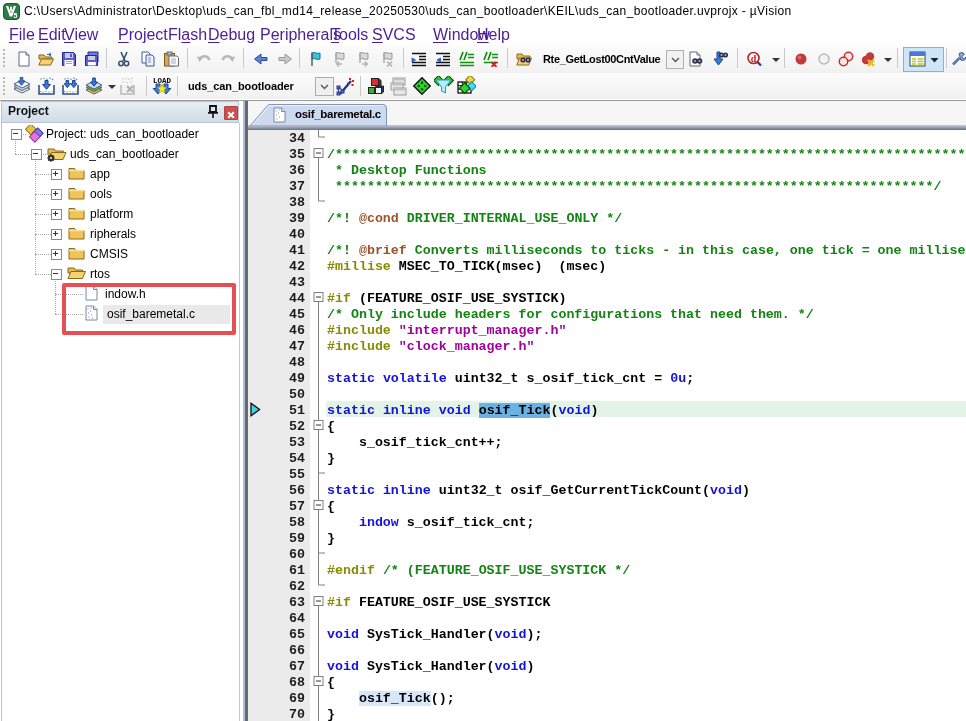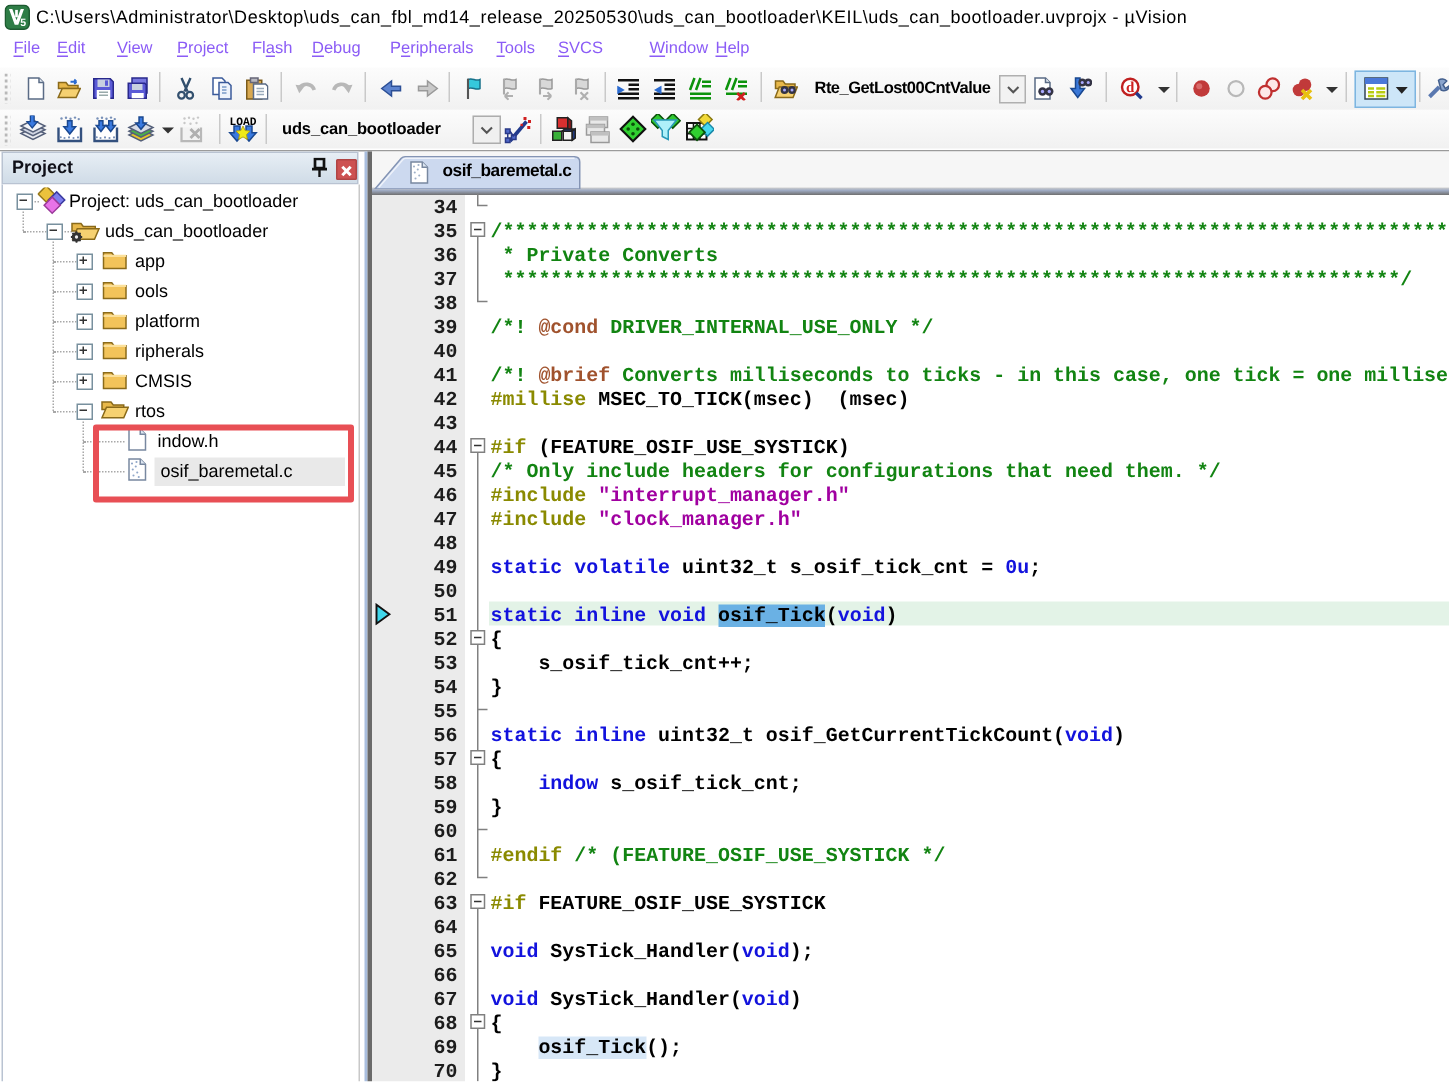--- a/index.html
+++ b/index.html
@@ -2,21 +2,21 @@
 <html><head>
 <meta charset="utf-8">
 <style>
 html,body{margin:0;padding:0;}
 #root{position:relative;width:966px;height:721px;background:#fff;overflow:hidden;
   font-family:"Liberation Sans",sans-serif;-webkit-font-smoothing:antialiased;}
 .abs{position:absolute;}
 #titlebar{left:0;top:0;width:966px;height:22px;background:#fff;}
 #title-text{left:24px;top:4px;font-size:12px;letter-spacing:0.35px;color:#000;white-space:pre;}
 #menubar{left:0;top:22px;width:966px;height:23px;background:#fff;}
-.mi{position:absolute;top:4px;font-size:11px;color:#8b5cf6;}
+.mi{position:absolute;top:4px;font-size:16px;color:#4c1d95;}
 .mi u{text-decoration:underline;text-underline-offset:2px;}
 #tb1{left:0;top:45px;width:966px;height:28px;background:linear-gradient(#fcfcfc,#f1f1f1);border-bottom:1px solid #e2e2e2;}
 #tb2{left:0;top:73px;width:966px;height:26px;background:linear-gradient(#fcfcfc,#f1f1f1);}
 .grip{position:absolute;left:3px;top:4px;width:4px;height:20px;
   background-image:radial-gradient(circle at 1px 1px,#b8b8b8 1px,transparent 1.2px);background-size:4px 4px;}
 .sep{position:absolute;top:3px;width:1px;height:20px;background:#c9c9c9;}
 .ico{position:absolute;width:16px;height:16px;}
 #mainline{left:0;top:100px;width:966px;height:1px;background:#9b9b9b;}
 
 #proj{left:0;top:101px;width:239px;height:620px;background:#fff;}
@@ -60,21 +60,21 @@
       <path d="M3 3 L6.8 13.5 L9.2 13.5 L13 3 L10.8 3 L8 10.5 L5.2 3 Z" fill="#fff"></path>
       <rect x="7.1" y="3" width="1.8" height="5.5" fill="#fff"></rect>
       <rect x="6" y="2" width="4" height="1.6" fill="#2e7d46"></rect>
       <text x="12.5" y="14.5" font-family="Liberation Sans" font-size="7" font-weight="bold" fill="#fff" text-anchor="middle">5</text>
     </svg>
     <div class="abs" id="title-text">C:\Users\Administrator\Desktop\uds_can_fbl_md14_release_20250530\uds_can_bootloader\KEIL\uds_can_bootloader.uvprojx - µVision</div>
   </div>
   <div class="abs" id="menubar">
     <span class="mi" style="left:9px"><u>F</u>ile</span>
     <span class="mi" style="left:38px"><u>E</u>dit</span>
-    <span class="mi" style="left:78px"><u>V</u>iew</span>
+    <span class="mi" style="left:64px"><u>V</u>iew</span>
     <span class="mi" style="left:118px"><u>P</u>roject</span>
     <span class="mi" style="left:168px">Fl<u>a</u>sh</span>
     <span class="mi" style="left:208px"><u>D</u>ebug</span>
     <span class="mi" style="left:260px">P<u>e</u>ripherals</span>
     <span class="mi" style="left:331px"><u>T</u>ools</span>
     <span class="mi" style="left:372px"><u>S</u>VCS</span>
     <span class="mi" style="left:433px"><u>W</u>indow</span>
     <span class="mi" style="left:477px"><u>H</u>elp</span>
   </div>
   <div class="abs" id="tb1">
@@ -596,21 +596,21 @@
           <path d="M6 168 h5"></path>
           <path d="M6 296 h5"></path>
           <path d="M6 376 h5"></path>
           <path d="M6 472 h5"></path>
           <path d="M6 552 h5"></path>
         </g>
     </g>
   </svg>
   <div class="abs" id="code">
 <span class="cm">/*******************************************************************************</span>
-<span class="cm"> * Private Converts</span>
+<span class="cm"> * Desktop Functions</span>
 <span class="cm"> ***************************************************************************/</span>
 
 <span class="cm">/*! </span><span class="dx">@cond</span><span class="cm"> DRIVER_INTERNAL_USE_ONLY */</span>
 
 <span class="cm">/*! </span><span class="dx">@brief</span><span class="cm"> Converts milliseconds to ticks - in this case, one tick = one millise</span>
 <span class="pp">#millise</span> MSEC_TO_TICK(msec)  (msec)
 
 <span class="pp">#if</span> (FEATURE_OSIF_USE_SYSTICK)
 <span class="cm">/* Only include headers for configurations that need them. */</span>
 <span class="pp">#include</span> <span class="st">"interrupt_manager.h"</span>

